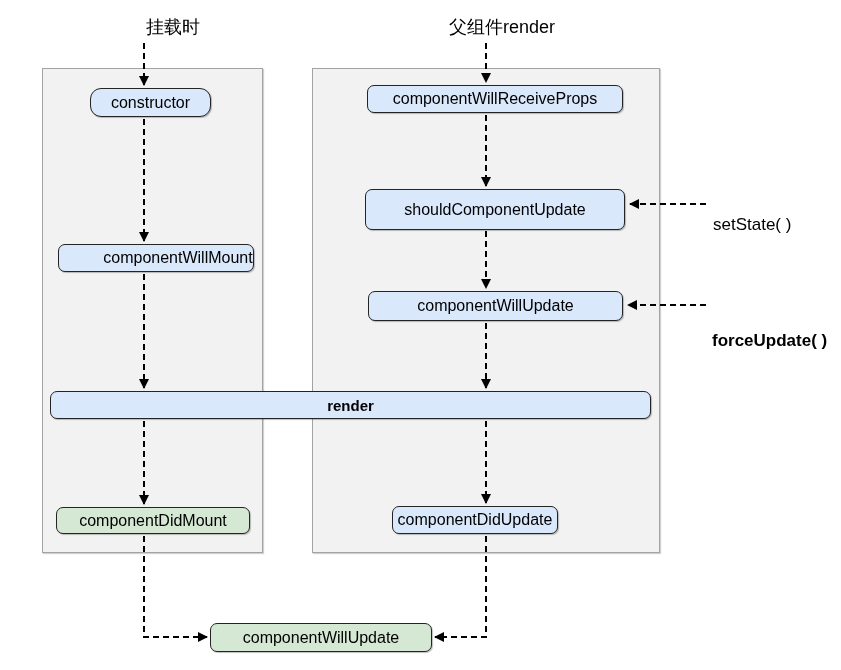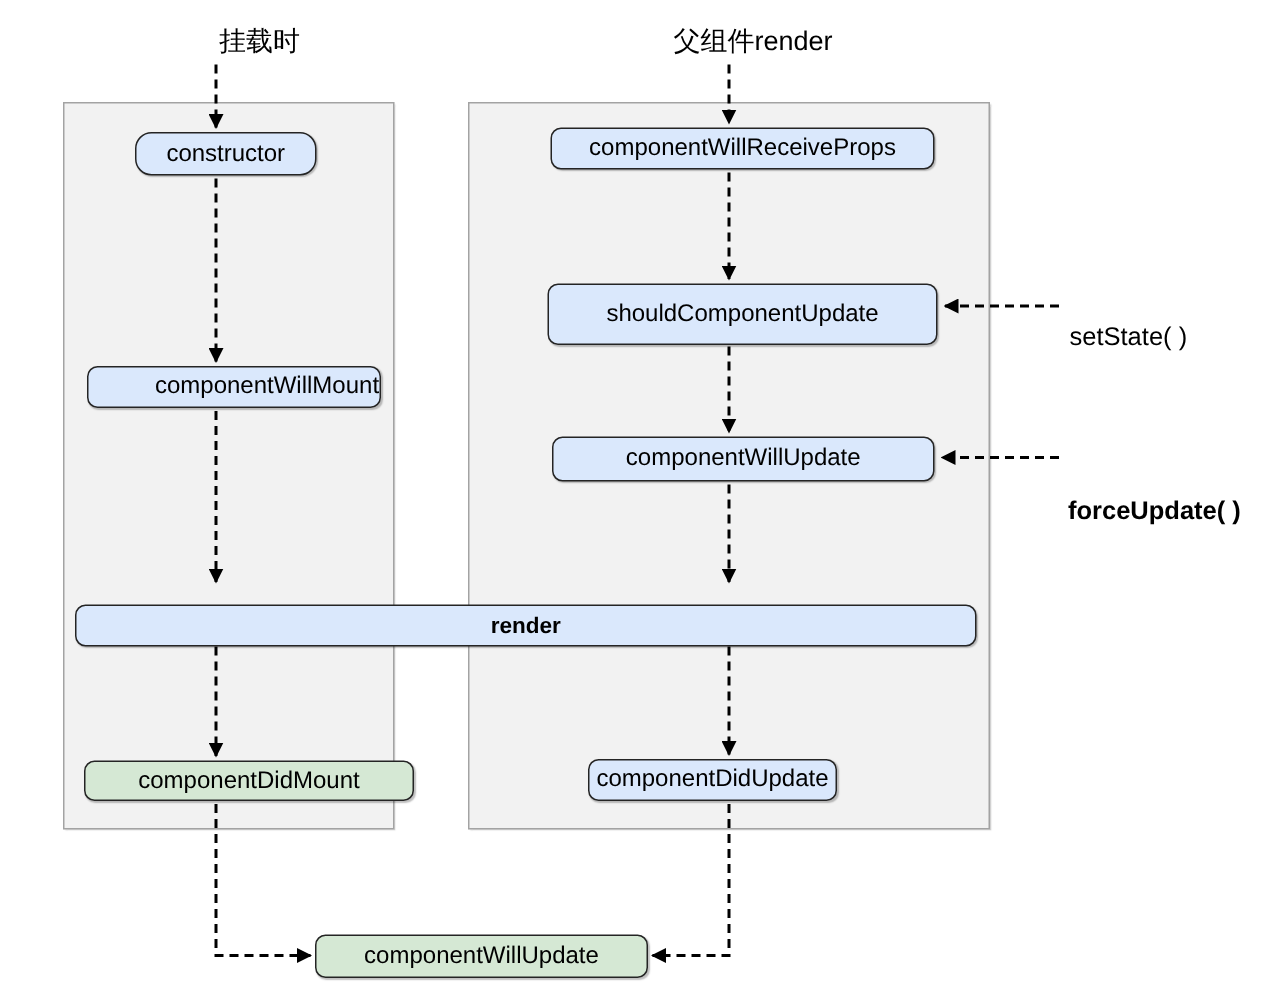--- a/index.html
+++ b/index.html
@@ -20,35 +20,35 @@
     box-shadow:1px 1px 1px rgba(0,0,0,0.18);
   }
   .arrows{position:absolute;left:0;top:0;width:841px;height:670px;z-index:2;pointer-events:none;}
   .arrow-path{fill:none;stroke:var(--arrow);stroke-width:2;stroke-dasharray:6 4;marker-end:url(#ah);}
   .node{
     position:absolute;z-index:3;display:flex;align-items:center;justify-content:center;
     background:var(--blue);border:1.5px solid var(--node-border);border-radius:7px;
     font-size:16px;line-height:1;white-space:nowrap;box-shadow:1px 1px 1px rgba(0,0,0,0.25);
   }
   .node.green{background:var(--green);}
-  .node.bold{font-weight:bold;font-size:15px;margin-top:12px;}
+  .node.bold{font-weight:bold;font-size:15px;}
   .trigger-label{position:absolute;font-size:17px;line-height:20px;white-space:nowrap;margin-top:21px;}
 
   
   .lbl-mount{left:100px;top:16px;width:100px;}
   .lbl-parent{left:385px;top:16px;width:170px;}
   .panel-mount{left:42px;top:68px;width:221px;height:485px;}
   .panel-update{left:312px;top:68px;width:348px;height:485px;}
   .n-ctor{left:90px;top:88px;width:121px;height:29px;border-radius:11px;}
   .n-willmount{left:58px;top:244px;width:196px;height:28px;padding-left:44px;}
   .n-wrp{left:367px;top:85px;width:256px;height:28px;}
   .n-scu{left:365px;top:189px;width:260px;height:41px;}
   .n-cwu{left:368px;top:291px;width:255px;height:30px;}
   .n-render{left:50px;top:391px;width:601px;height:28px;}
-  .n-didmount{left:56px;top:507px;width:220px;height:27px;}
+  .n-didmount{left:56px;top:507px;width:194px;height:27px;}
   .n-didupdate{left:392px;top:506px;width:166px;height:28px;}
   .n-willunmount{left:210px;top:623px;width:222px;height:29px;}
   .t-setstate{left:713px;top:194px;}
   .t-forceupdate{left:712px;top:310px;font-weight:bold;}
 </style>
 </head>
 <body>
 
 <div class="canvas">
 

